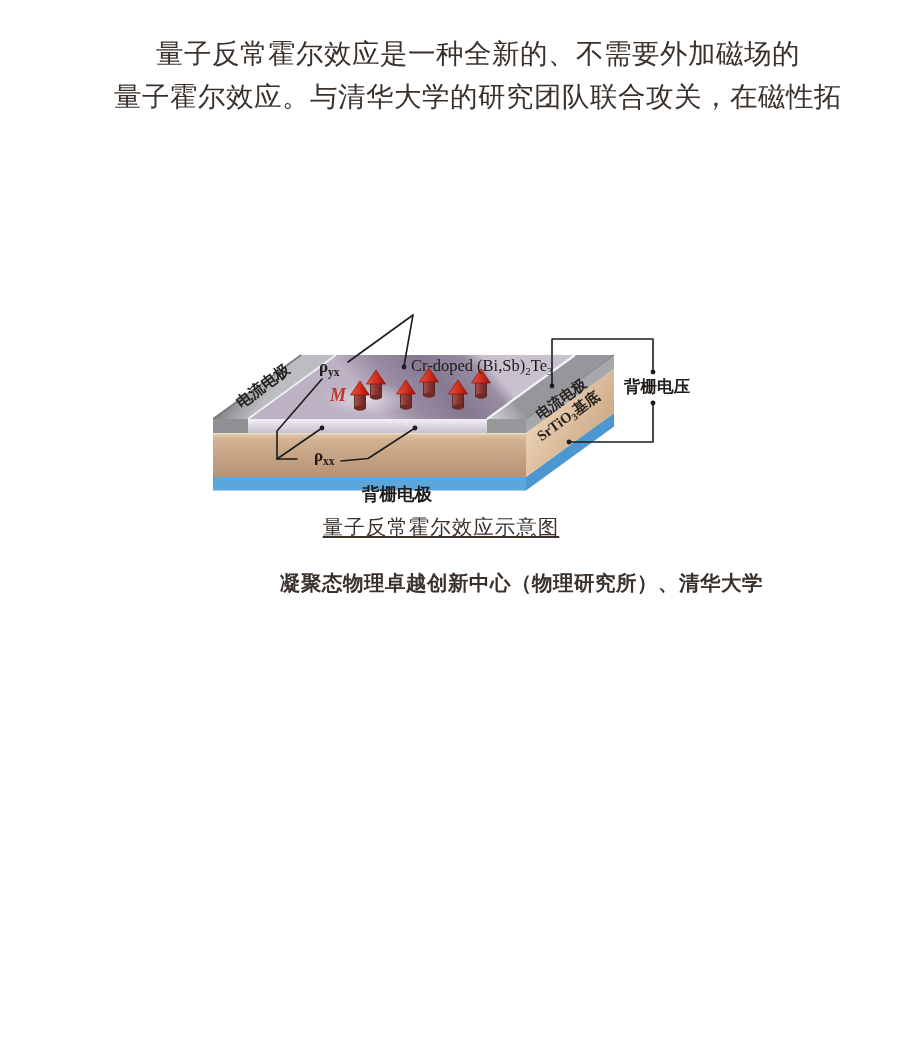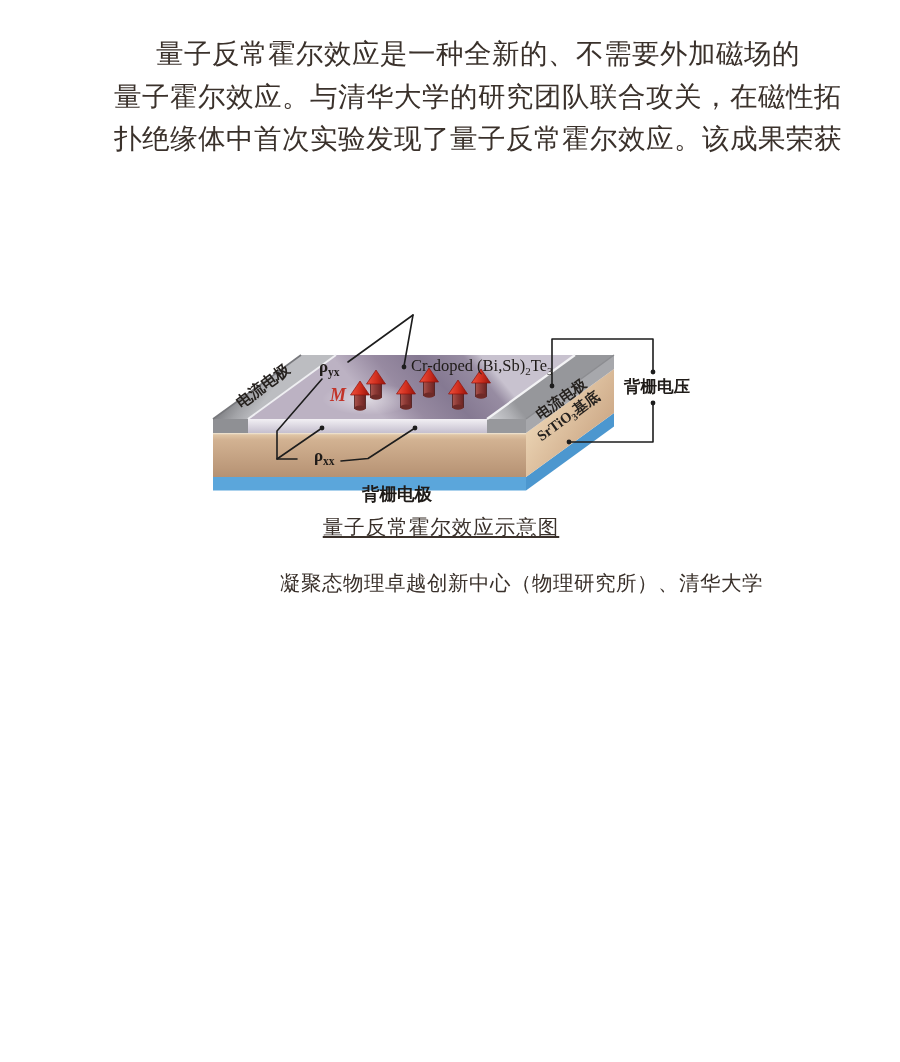--- a/index.html
+++ b/index.html
@@ -14,33 +14,32 @@
   }
   .pline.first{text-indent:42px;}
   .pline.last{text-align-last:left;}
   .fig-svg{position:absolute;left:130px;top:298px;}
   .caption{
     position:absolute;left:130px;top:514px;width:622px;text-align:center;
     font-size:20.5px;line-height:26px;color:#3a312b;letter-spacing:1px;text-decoration:underline;
   }
   .attribution{
     position:absolute;left:110px;top:569px;width:653px;text-align:right;
-    font-size:20.5px;line-height:28px;font-weight:normal;color:#3a312b;letter-spacing:0.5px;
+    font-size:20.5px;line-height:28px;font-weight:bold;color:#3a312b;letter-spacing:0.5px;
   }
   svg text{font-family:"Liberation Serif","DejaVu Serif",serif;}
 </style>
 </head>
 <body>
 
 <div class="page">
 
   <div class="para">
     <div class="pline first">量子反常霍尔效应是一种全新的、不需要外加磁场的</div>
     <div class="pline">量子霍尔效应。与清华大学的研究团队联合攻关，在磁性拓</div>
-    <div class="pline">扑绝缘体中首次实验发现了量子反常霍尔效应。该成果荣获</div>
   </div>
 
   <svg class="fig-svg" width="575" height="218" viewBox="130 298 575 218" xmlns="http://www.w3.org/2000/svg">
     <defs>
       <linearGradient id="gTanFront" x1="0" y1="433" x2="0" y2="490" gradientUnits="userSpaceOnUse">
         <stop offset="0" stop-color="#e3cbac"></stop>
         <stop offset="0.12" stop-color="#d2b292"></stop>
         <stop offset="0.6" stop-color="#bd9a7b"></stop>
         <stop offset="1" stop-color="#ab876a"></stop>
       </linearGradient>

